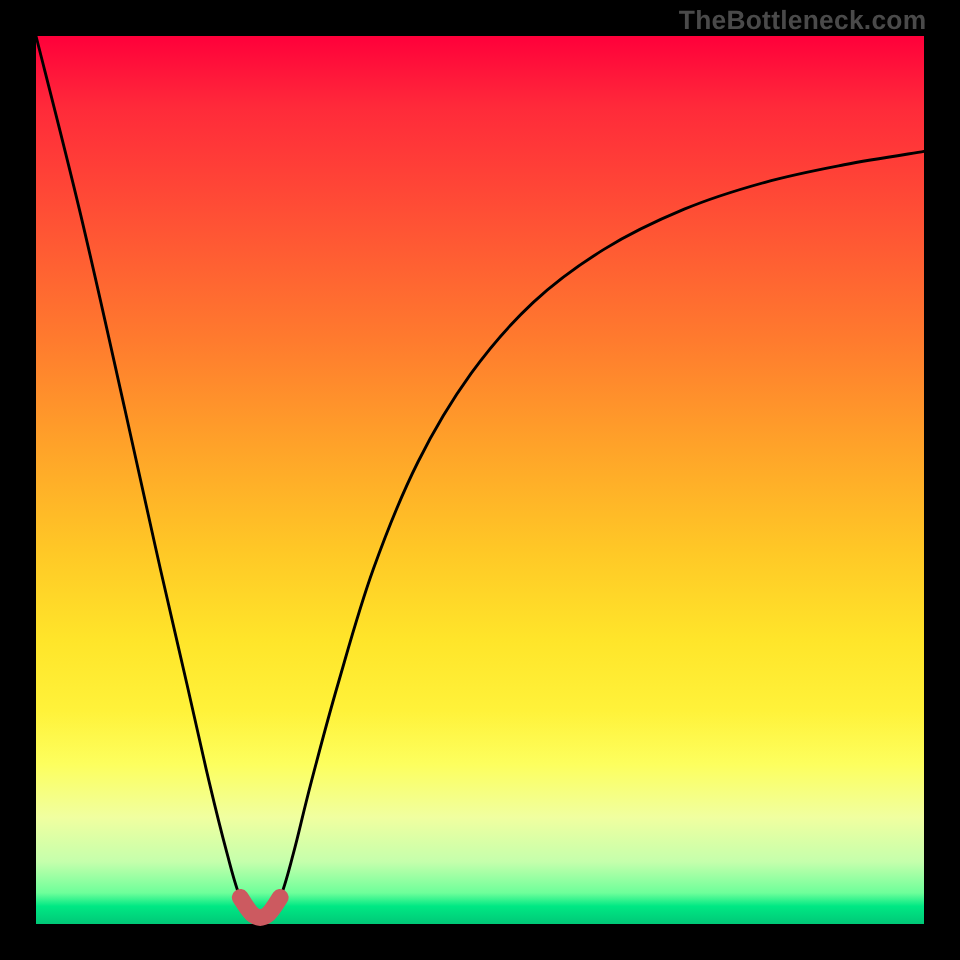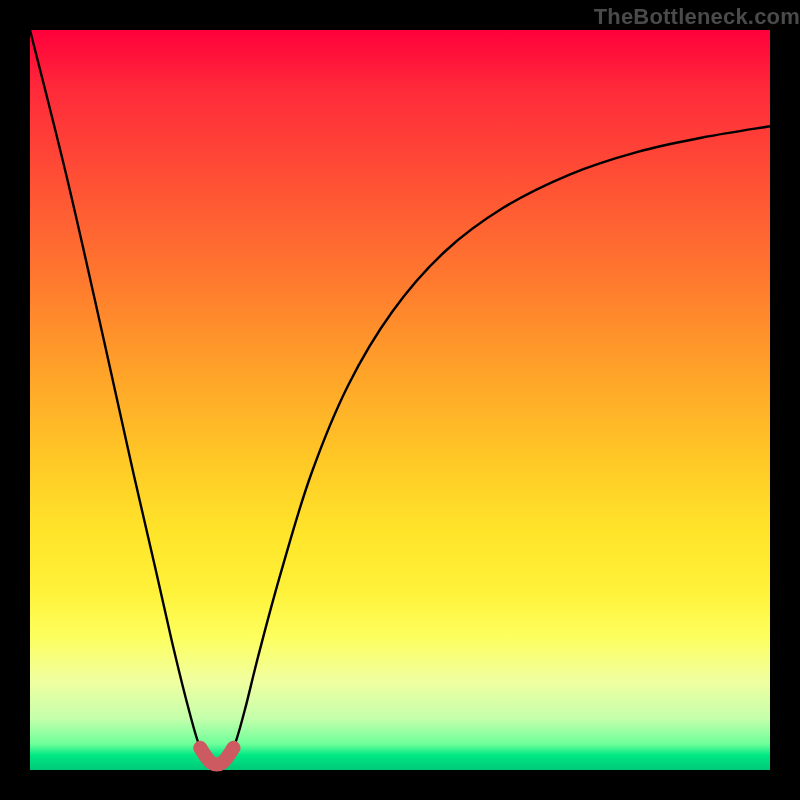--- a/index.html
+++ b/index.html
@@ -30,21 +30,21 @@
       #f0ffa0 88%,
       #c5ffac 93%,
       #6eff9a 96.5%,
       #00e884 98%,
       #00c877 100%
     );
   }
   .watermark {
     position: absolute;
     top: 4px;
-    right: 0;
+    right: 28px;
     color: #4a4a4a;
     font-size: 22px;
     font-weight: 600;
     letter-spacing: 0.2px;
     z-index: 10;
     user-select: none;
   }
   svg.curve {
     position: absolute;
     left: 0;

